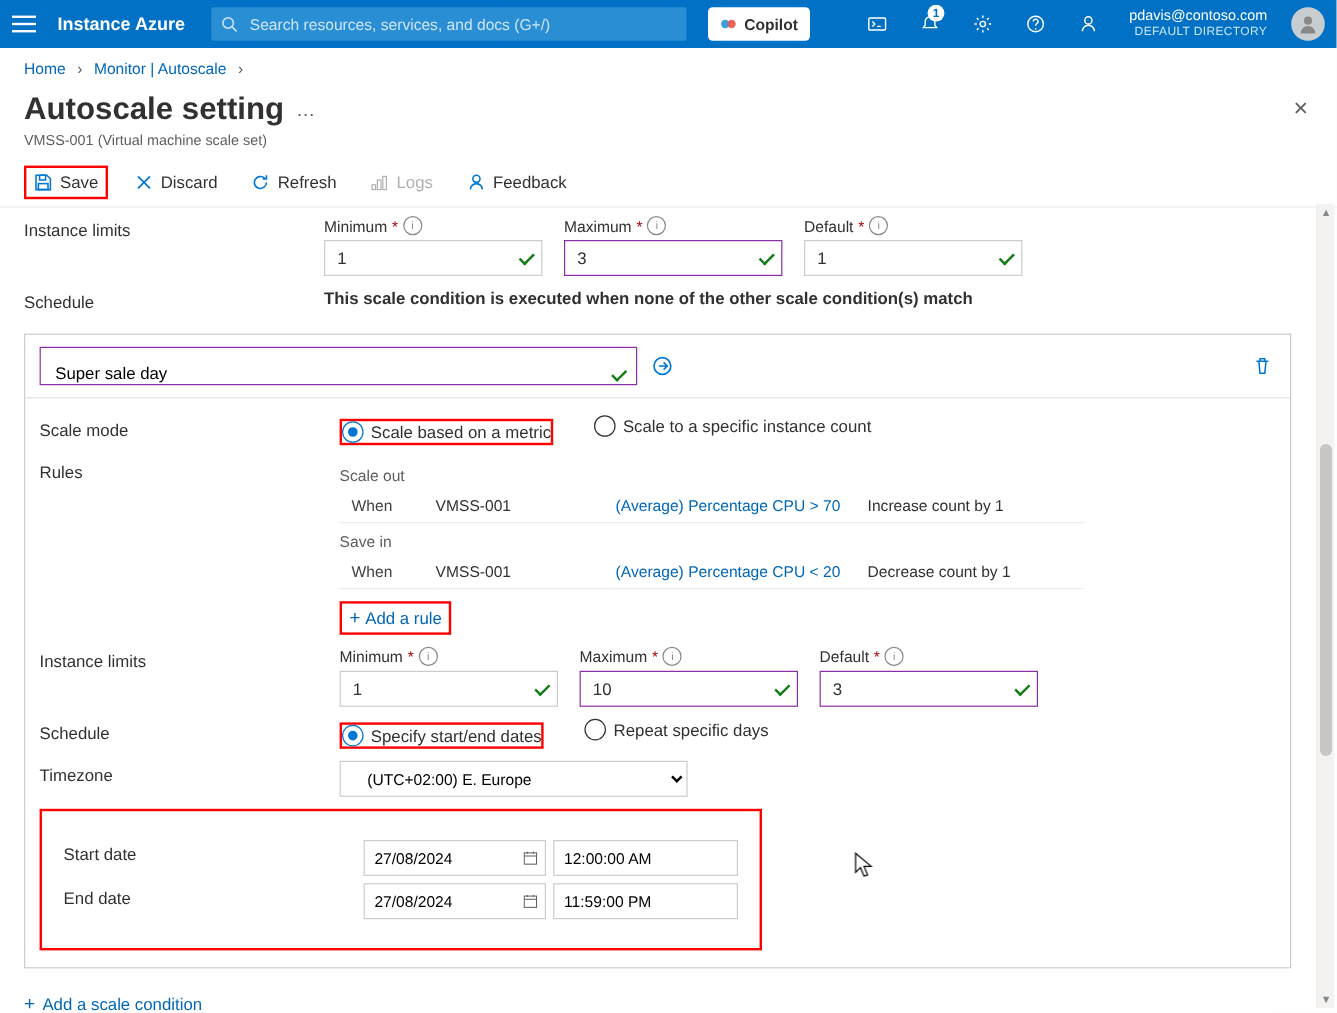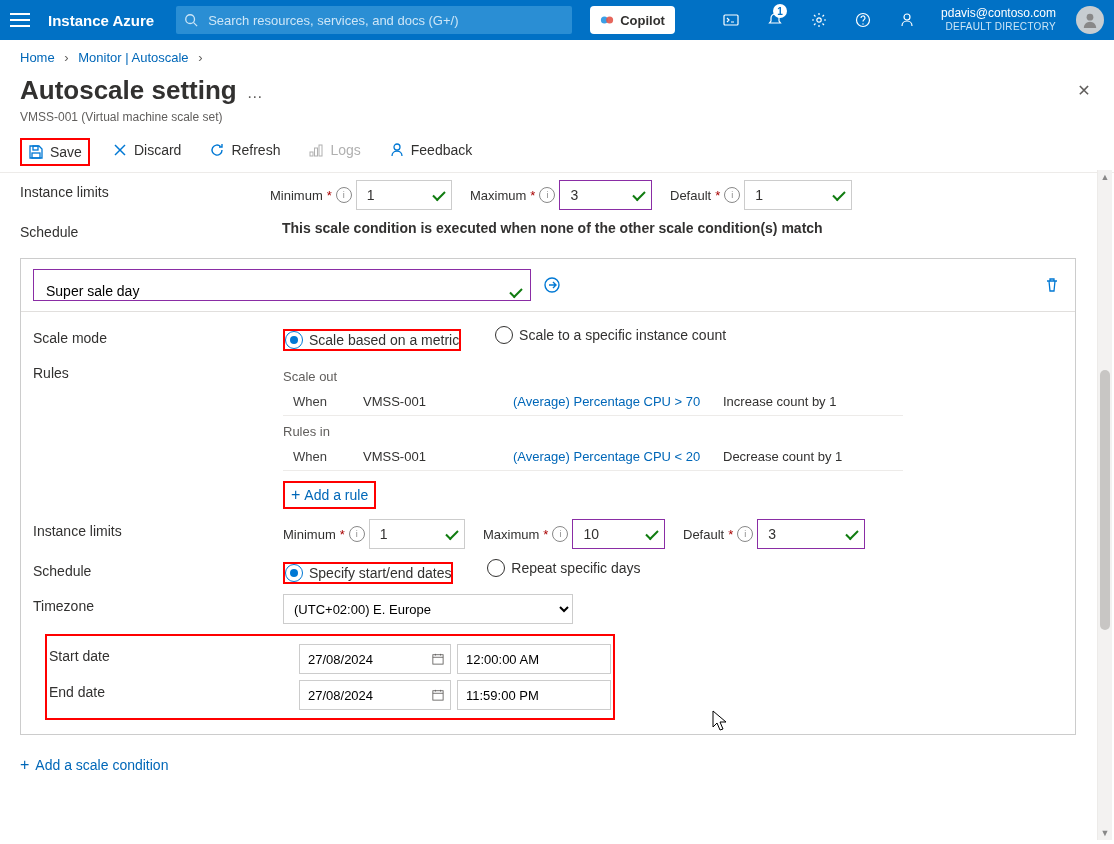--- a/index.html
+++ b/index.html
@@ -41,48 +41,48 @@
   .crumbs .sep{color:#605e5c;margin:0 6px;}
 
   
   .pagehead{padding:0 20px 4px;display:flex;align-items:center;gap:10px;}
   .pagehead h1{font-size:26px;font-weight:600;margin:6px 0 0;}
   .pagehead .dots{color:#605e5c;font-size:16px;margin-top:10px;}
   .pagehead .closex{margin-left:auto;margin-top:6px;cursor:pointer;color:#605e5c;width:20px;text-align:center;font-size:16px;}
   .subtitle{padding:0 20px 8px;font-size:12px;color:var(--grey-text);}
 
   
-  .toolbar{display:flex;align-items:flex-start;gap:16px;padding:6px 20px;border-bottom:1px solid #edebe9;}
+  .toolbar{display:flex;align-items:center;gap:16px;padding:6px 20px;border-bottom:1px solid #edebe9;}
   .tbtn{display:flex;align-items:center;gap:6px;color:#323130;font-size:14px;cursor:pointer;padding:4px 6px;}
   .tbtn svg{stroke:#0078d4;fill:none;}
   .tbtn.disabled{color:#b0b0b0;}
   .tbtn.disabled svg{stroke:#b0b0b0;}
   .hl{border:2px solid var(--hl-red);}
 
   
   .content{position:absolute;left:0;right:18px;top:170px;bottom:0;overflow:auto;padding:0 20px 20px;}
   .scrollbar{position:absolute;right:2px;top:170px;bottom:4px;width:14px;background:#f3f2f1;border-left:1px solid #edebe9;}
   .scrollbar .thumb{position:absolute;left:2px;right:2px;top:200px;height:260px;background:#c8c6c4;border-radius:6px;}
   .scrollbar .arr{position:absolute;left:0;right:0;height:14px;display:flex;align-items:center;justify-content:center;font-size:9px;color:#888;}
   .scrollbar .arr.up{top:0;}
   .scrollbar .arr.down{bottom:0;}
 
   .row{display:grid;grid-template-columns:250px 1fr;align-items:start;margin:10px 0;}
   .row .label{color:#323130;font-size:14px;padding-top:4px;}
   .fieldset3{display:flex;gap:18px;}
-  .fld{display:flex;flex-direction:row;gap:4px;width:182px;}
+  .fld{display:flex;flex-direction:column;gap:4px;width:182px;}
   .fld .flabel{font-size:13px;color:#323130;display:flex;align-items:center;gap:4px;}
   .req{color:#a80000;}
   .info{width:14px;height:14px;border:1px solid #888;border-radius:50%;display:inline-flex;align-items:center;justify-content:center;font-size:9px;color:#888;}
   .inputwrap{position:relative;height:28px;border:1px solid var(--grey-border);background:#fff;display:flex;align-items:center;padding:0 24px 0 8px;}
   .inputwrap input{border:none;outline:none;width:100%;font-size:14px;color:#323130;background:transparent;}
   .inputwrap.valid .chk{position:absolute;right:6px;color:var(--ok-green);}
   .inputwrap.purple{border-color:var(--purple-border);}
 
-  .schedtext{font-weight:600;font-size:14px;margin-left:12px;}
+  .schedtext{font-weight:600;font-size:14px;margin-left:0;}
 
   
   .card{border:1px solid #ccc;margin-top:18px;margin-bottom:8px;}
   .cardhead{display:flex;align-items:center;padding:10px 12px;gap:10px;border-bottom:1px solid #e1dfdd;}
   .condname{flex:1;height:30px;border:1px solid var(--purple-border);background:#fff;display:flex;align-items:flex-end;padding:0 28px 0 10px;position:relative;}
   .condname .chk{position:absolute;right:8px;color:var(--ok-green);}
   .condname input{border:none;outline:none;width:100%;font-size:14px;background:transparent;}
   .iconbtn{width:22px;height:22px;display:flex;align-items:center;justify-content:center;cursor:pointer;}
 
   .cardbody{padding:4px 12px 14px;}
@@ -97,21 +97,21 @@
   table.rules td.when{width:70px;color:#404040;padding-left:10px;margin-top:36px;}
   table.rules td.res{width:150px;}
   table.rules td.cond{width:210px;color:var(--link);cursor:pointer;}
   .addrule{color:var(--link);font-size:14px;display:inline-flex;align-items:center;gap:4px;cursor:pointer;margin-top:10px;padding:4px 6px;}
 
   .dateset{display:flex;gap:6px;}
   .datein{width:138px;height:28px;border:1px solid var(--grey-border);display:flex;align-items:center;padding:0 6px;gap:4px;background:#fff;}
   .datein input{border:none;outline:none;width:100%;font-size:13px;background:transparent;}
   .timein{width:140px;height:28px;border:1px solid var(--grey-border);display:flex;align-items:center;padding:0 6px;background:#fff;}
   .timein input{border:none;outline:none;width:100%;font-size:13px;background:transparent;}
-  select.tz{height:30px;width:290px;border:1px solid var(--grey-border);background:#fff;padding:0 6px;font-size:13px;}
+  select.tz{height:30px;width:290px;border:1px solid var(--grey-border);background:#fff;padding:0 18px;font-size:13px;}
 
   .addcond{color:var(--link);font-size:14px;display:inline-flex;align-items:center;gap:6px;cursor:pointer;margin:10px 0 0;padding:4px 0;}
 
   .cursor{position:absolute;left:712px;top:710px;pointer-events:none;}
 
   .chkmark::before{content:"";display:inline-block;width:10px;height:5px;border-left:2px solid currentColor;border-bottom:2px solid currentColor;transform:rotate(-45deg);margin-bottom:2px;}
   .plus::before{content:"+";font-size:16px;line-height:14px;}
   svg{display:block;}
   a{ text-decoration:none; }
 </style>
@@ -329,21 +329,21 @@
             <table class="rules">
                 <tbody>
                   <tr>
               <td class="when">When</td>
               <td class="res">VMSS-001</td>
               <td class="cond">(Average) Percentage CPU &gt; 70</td>
               <td>Increase count by 1</td>
             </tr>
                 </tbody>
               </table>
-            <div class="subhead">Rules in</div>
+            <div class="subhead">Save in</div>
             <table class="rules">
                 <tbody>
                   <tr>
               <td class="when">When</td>
               <td class="res">VMSS-001</td>
               <td class="cond">(Average) Percentage CPU &lt; 20</td>
               <td>Decrease count by 1</td>
             </tr>
                 </tbody>
               </table>
@@ -405,21 +405,21 @@
                 <span>Repeat specific days</span>
               </span>
           </div>
         </div>
 
         <div class="row">
           <div class="label">Timezone</div>
           <div><select class="tz"><option>(UTC+02:00) E. Europe</option></select></div>
         </div>
 
-        <div class="hl" style="display:inline-block;padding:2px;margin-left:12px;">
+        <div class="hl" style="display:inline-block;padding:18px;margin-left:0;">
           <div class="row" style="margin:6px 0;">
             <div class="label" style="width:250px;">Start date</div>
             <div class="dateset">
               <div class="datein">
                 <input value="27/08/2024" style="">
                 <svg width="14" height="14" viewBox="0 0 14 14">
                     <rect x="1" y="2" width="12" height="11" stroke="#605e5c" fill="none"></rect>
                     <line x1="1" y1="5" x2="13" y2="5" stroke="#605e5c"></line>
                     <line x1="4" y1="1" x2="4" y2="3" stroke="#605e5c"></line>
                     <line x1="10" y1="1" x2="10" y2="3" stroke="#605e5c"></line>

